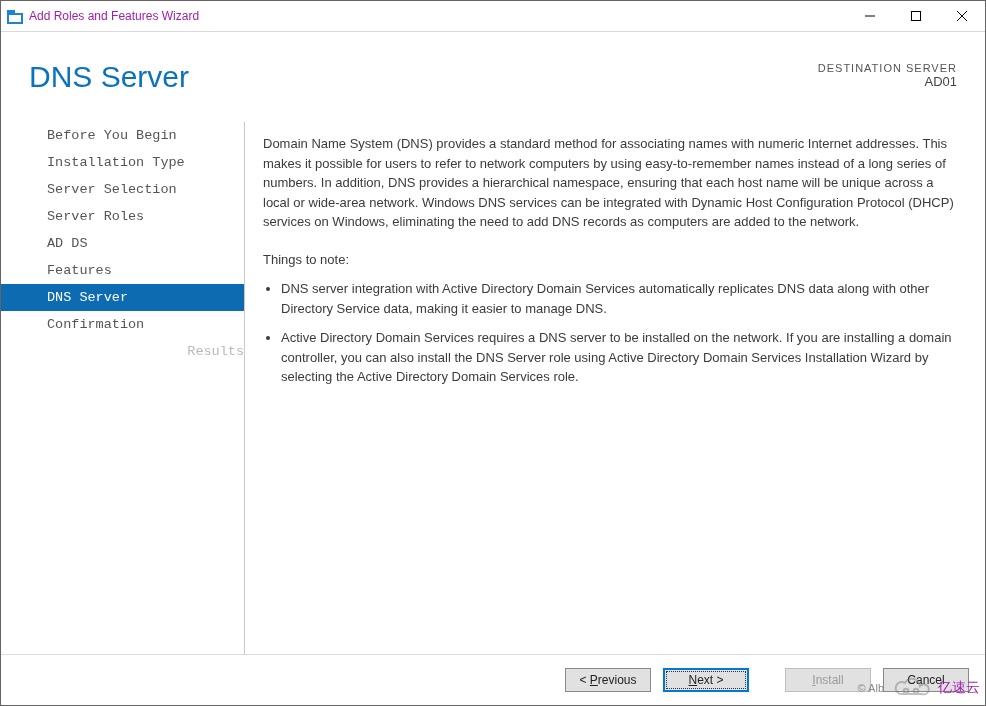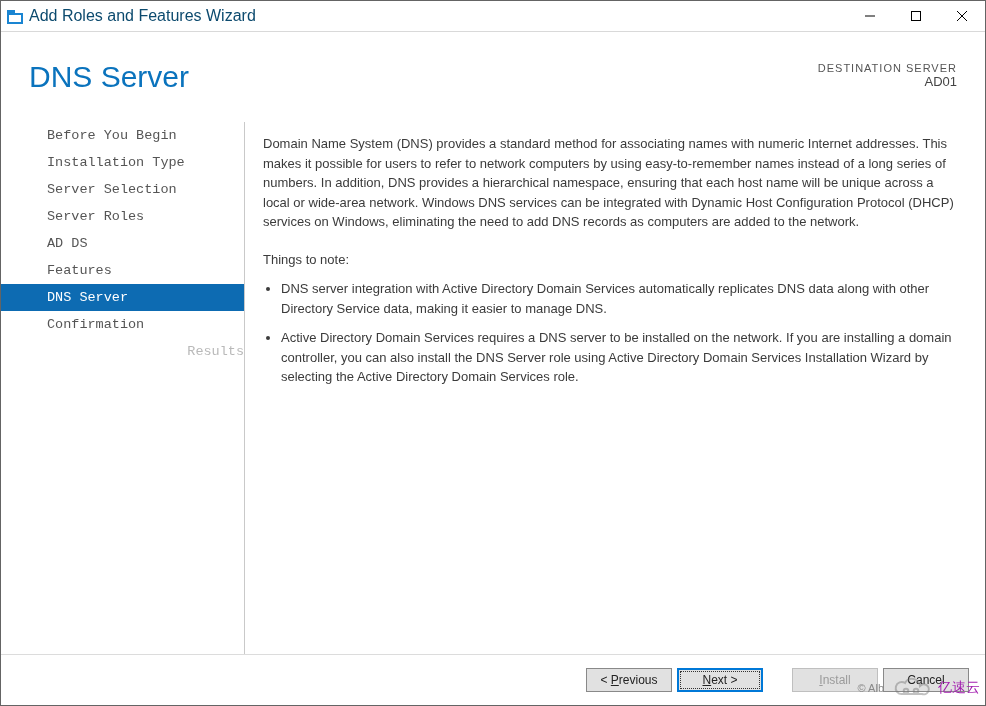--- a/index.html
+++ b/index.html
@@ -33,22 +33,22 @@
     padding: 0 0 0 6px;
   }
   .titlebar-icon {
     width: 16px;
     height: 16px;
     margin-right: 6px;
     display: inline-block;
     position: relative;
   }
   .titlebar-title {
-    font-size: 16px;
-    color: #0c4a6e;
+    font-size: 12px;
+    color: #a21caf;
     flex: 1;
   }
   .win-controls {
     display: flex;
     height: 100%;
   }
   .win-btn {
     width: 46px;
     display: flex;
     align-items: center;
@@ -147,21 +147,21 @@
   }
 
   
   .footer {
     height: 50px;
     border-top: 1px solid #dcdcdc;
     display: flex;
     align-items: center;
     justify-content: flex-end;
     padding: 0 16px;
-    gap: 5px;
+    gap: 12px;
   }
   .btn {
     min-width: 86px;
     height: 24px;
     background: #e1e1e1;
     border: 1px solid #898989;
     font-size: 12px;
     color: #222;
     padding: 0 6px;
     display: inline-flex;

